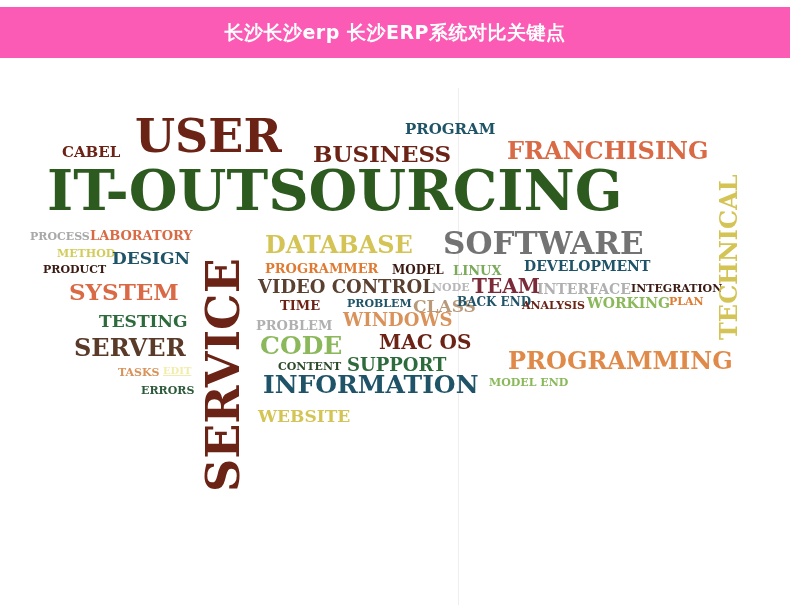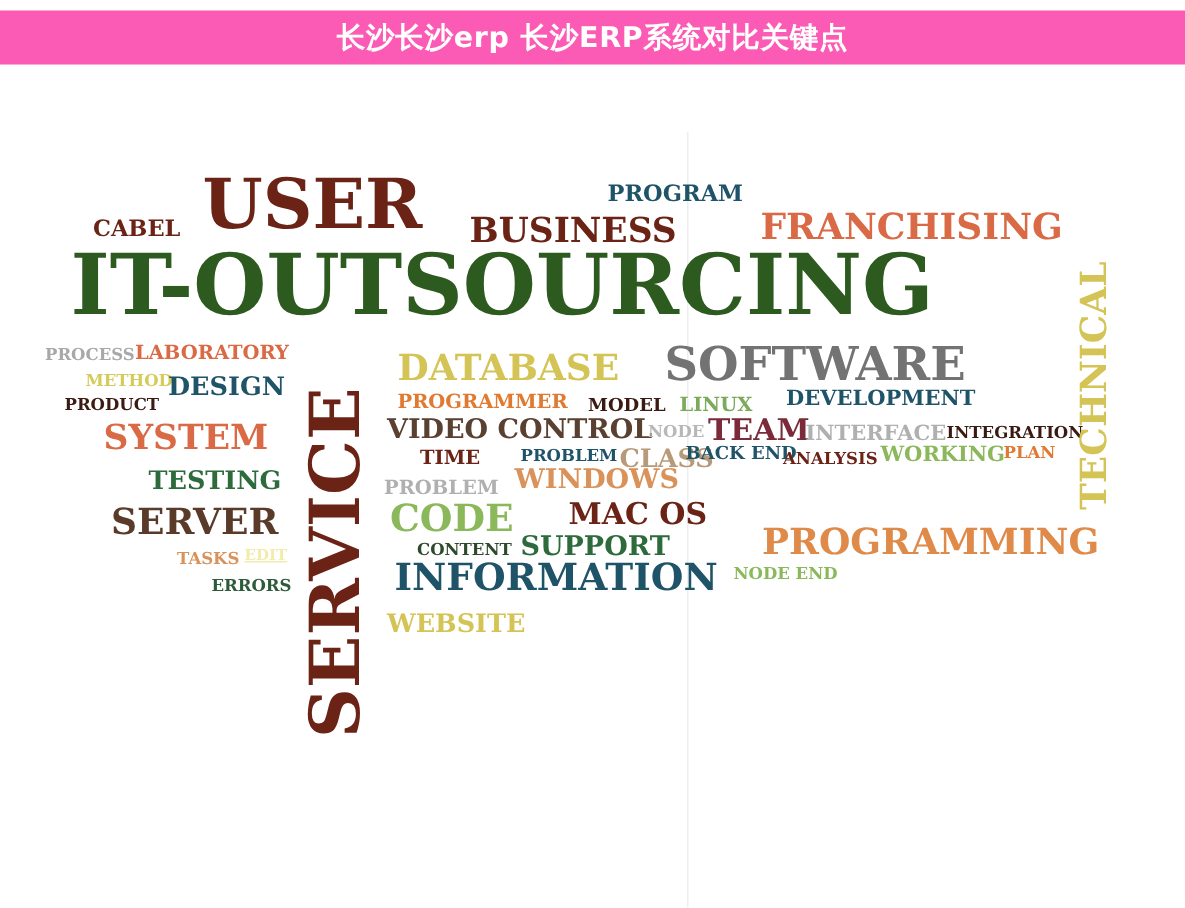--- a/index.html
+++ b/index.html
@@ -1,18 +1,18 @@
 <!DOCTYPE html>
 <html><head>
 <meta charset="utf-8">
 <style>
   html, body { margin:0; padding:0; }
   body { width:790px; height:605px; background:#ffffff; position:relative; overflow:hidden;
          font-family: "DejaVu Serif", "Liberation Serif", serif; }
-  .banner { position:absolute; left:0; top:7px; width:790px; height:36px; background:#fb5bb5;
+  .banner { position:absolute; left:0; top:7px; width:790px; height:51px; background:#fb5bb5;
             display:flex; align-items:center; justify-content:center; }
   .banner-title { color:#ffffff; font-family:"DejaVu Sans", "Liberation Sans", sans-serif;
                   font-weight:bold; font-size:19px; letter-spacing:0.5px; }
   .divider { position:absolute; left:458px; top:88px; width:1px; height:517px; background:#eeeeee; }
   .cloud { position:absolute; left:0; top:0; width:790px; height:605px; }
   .w { position:absolute; font-weight:bold; white-space:nowrap; line-height:1; transform-origin:left top; }
   .v { position:absolute; font-weight:bold; white-space:nowrap; line-height:1; transform-origin:left top;
        transform:rotate(-90deg); }
 </style>
 </head>
@@ -61,17 +61,17 @@
     <span class="w" style="left: 587px; top: 296px; font-size: 14px; color: rgb(138, 184, 90);">WORKING</span>
     <span class="w" style="left: 669px; top: 296px; font-size: 11px; color: rgb(224, 122, 48);">PLAN</span>
     <span class="w" style="left: 256px; top: 319px; font-size: 13px; color: rgb(176, 176, 176);">PROBLEM</span>
     <span class="w" style="left: 343px; top: 311px; font-size: 18px; color: rgb(217, 146, 90);">WINDOWS</span>
     <span class="w" style="left: 260px; top: 333px; font-size: 25px; color: rgb(138, 184, 90);">CODE</span>
     <span class="w" style="left: 379px; top: 332px; font-size: 20px; color: rgb(107, 35, 22);">MAC OS</span>
     <span class="w" style="left: 508px; top: 349px; font-size: 24px; color: rgb(224, 138, 74);">PROGRAMMING</span>
     <span class="w" style="left: 278px; top: 361px; font-size: 11px; color: rgb(45, 74, 45);">CONTENT</span>
     <span class="w" style="left: 347px; top: 356px; font-size: 18px; color: rgb(45, 107, 60);">SUPPORT</span>
     <span class="w" style="left: 263px; top: 372px; font-size: 25px; color: rgb(31, 84, 104);">INFORMATION</span>
-    <span class="w" style="left: 489px; top: 377px; font-size: 11px; color: rgb(138, 184, 90);">NODE END</span>
+    <span class="w" style="left: 489px; top: 377px; font-size: 11px; color: rgb(138, 184, 90);">MODEL END</span>
     <span class="w" style="left: 258px; top: 408px; font-size: 17px; color: rgb(212, 196, 85);">WEBSITE</span>
     <span class="v" style="left: 200px; top: 492px; font-size: 46px; color: rgb(107, 35, 22);">SERVICE</span>
     <span class="v" style="left: 717px; top: 340px; font-size: 24px; color: rgb(212, 196, 85);">TECHNICAL</span>
   </div>
 
 </body></html>

